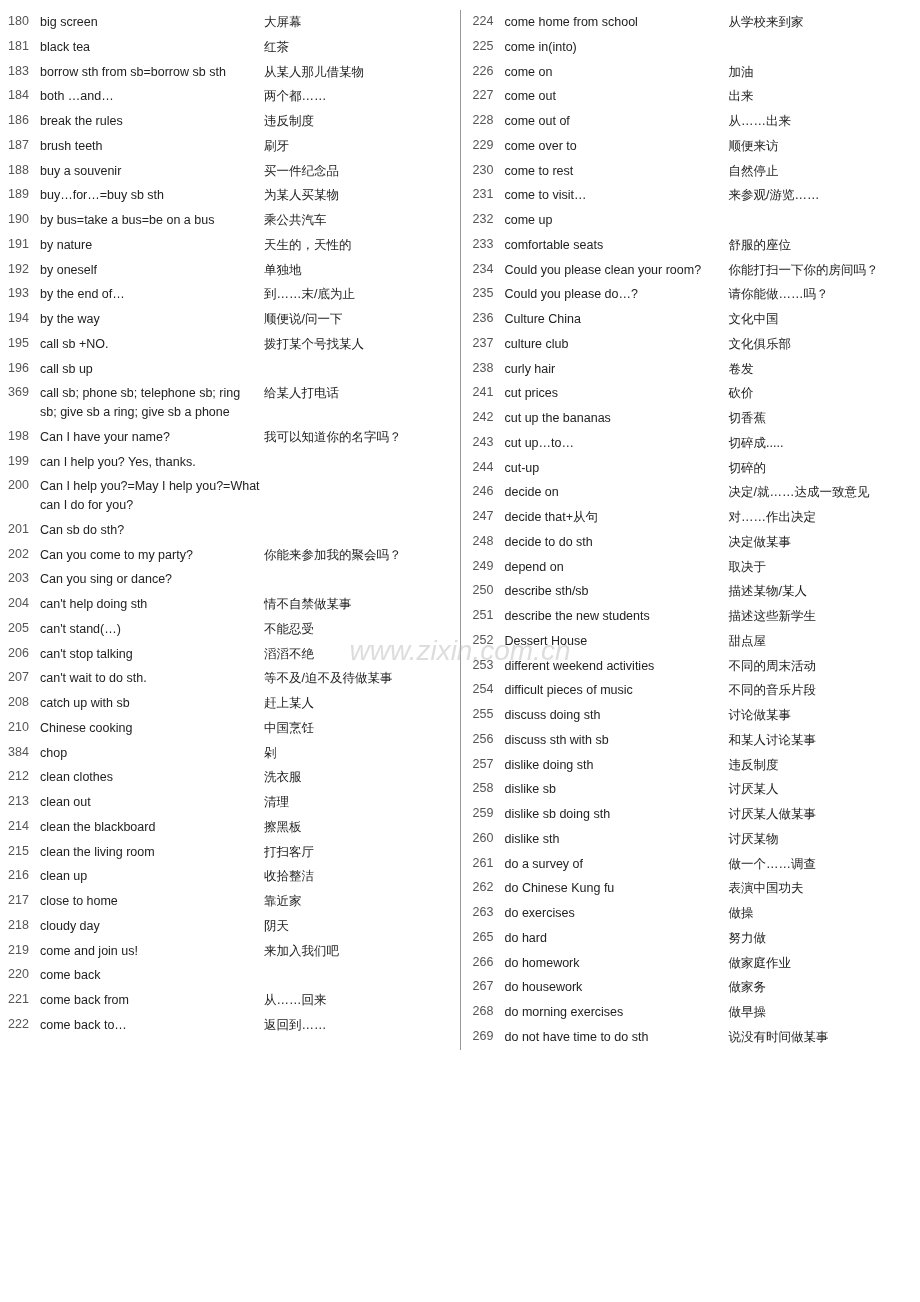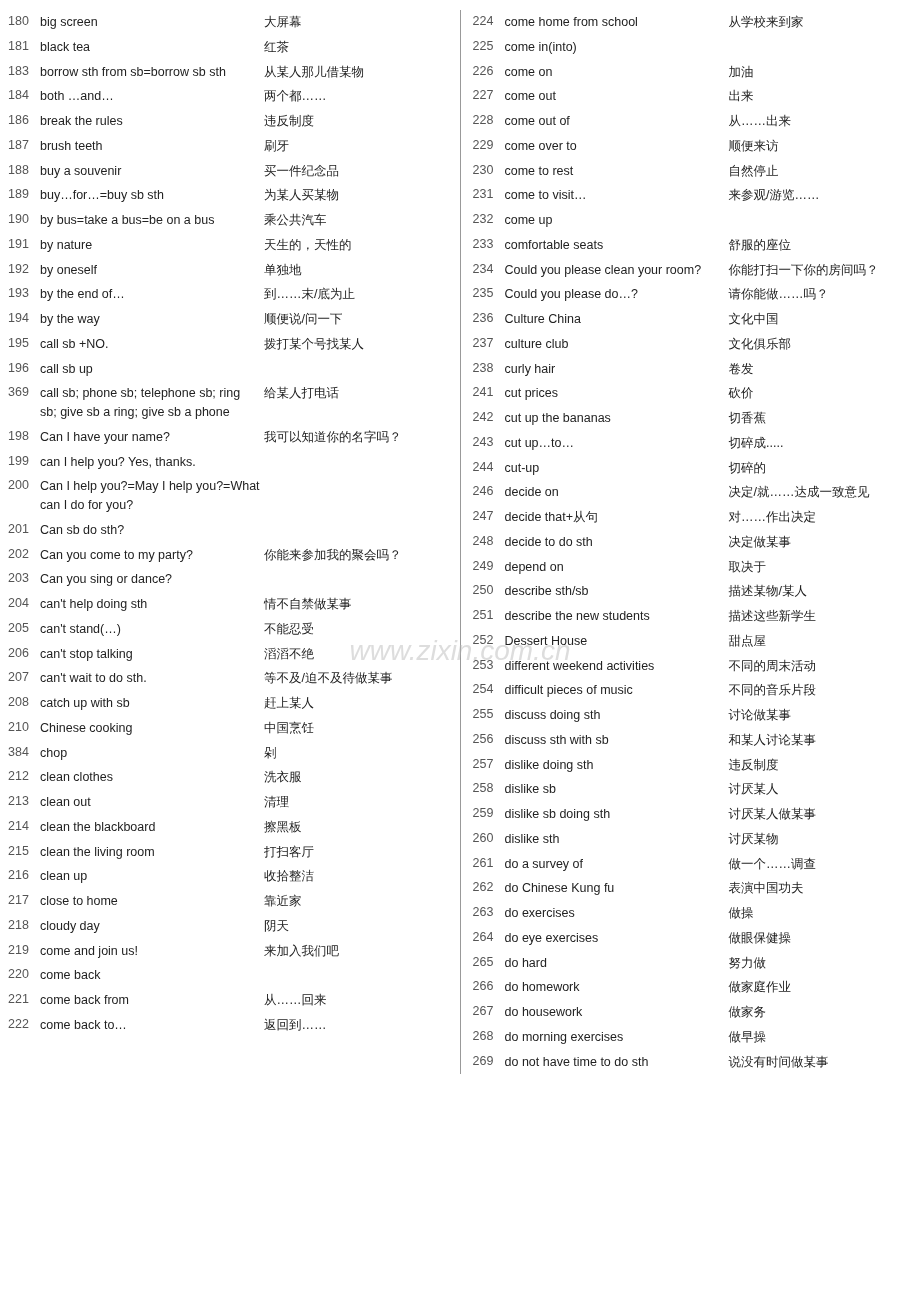--- a/index.html
+++ b/index.html
@@ -456,25 +456,20 @@
         <span class="entry-num">262</span>
         <span class="entry-en">do Chinese Kung fu</span>
         <span class="entry-zh">表演中国功夫</span>
       </div>
       <div class="entry">
         <span class="entry-num">263</span>
         <span class="entry-en">do exercises</span>
         <span class="entry-zh">做操</span>
       </div>
       <div class="entry">
-        <span class="entry-num">264</span>
-        <span class="entry-en">do eye exercises</span>
-        <span class="entry-zh">做眼保健操</span>
-      </div>
-      <div class="entry">
         <span class="entry-num">265</span>
         <span class="entry-en">do hard</span>
         <span class="entry-zh">努力做</span>
       </div>
       <div class="entry">
         <span class="entry-num">266</span>
         <span class="entry-en">do homework</span>
         <span class="entry-zh">做家庭作业</span>
       </div>
       <div class="entry">

